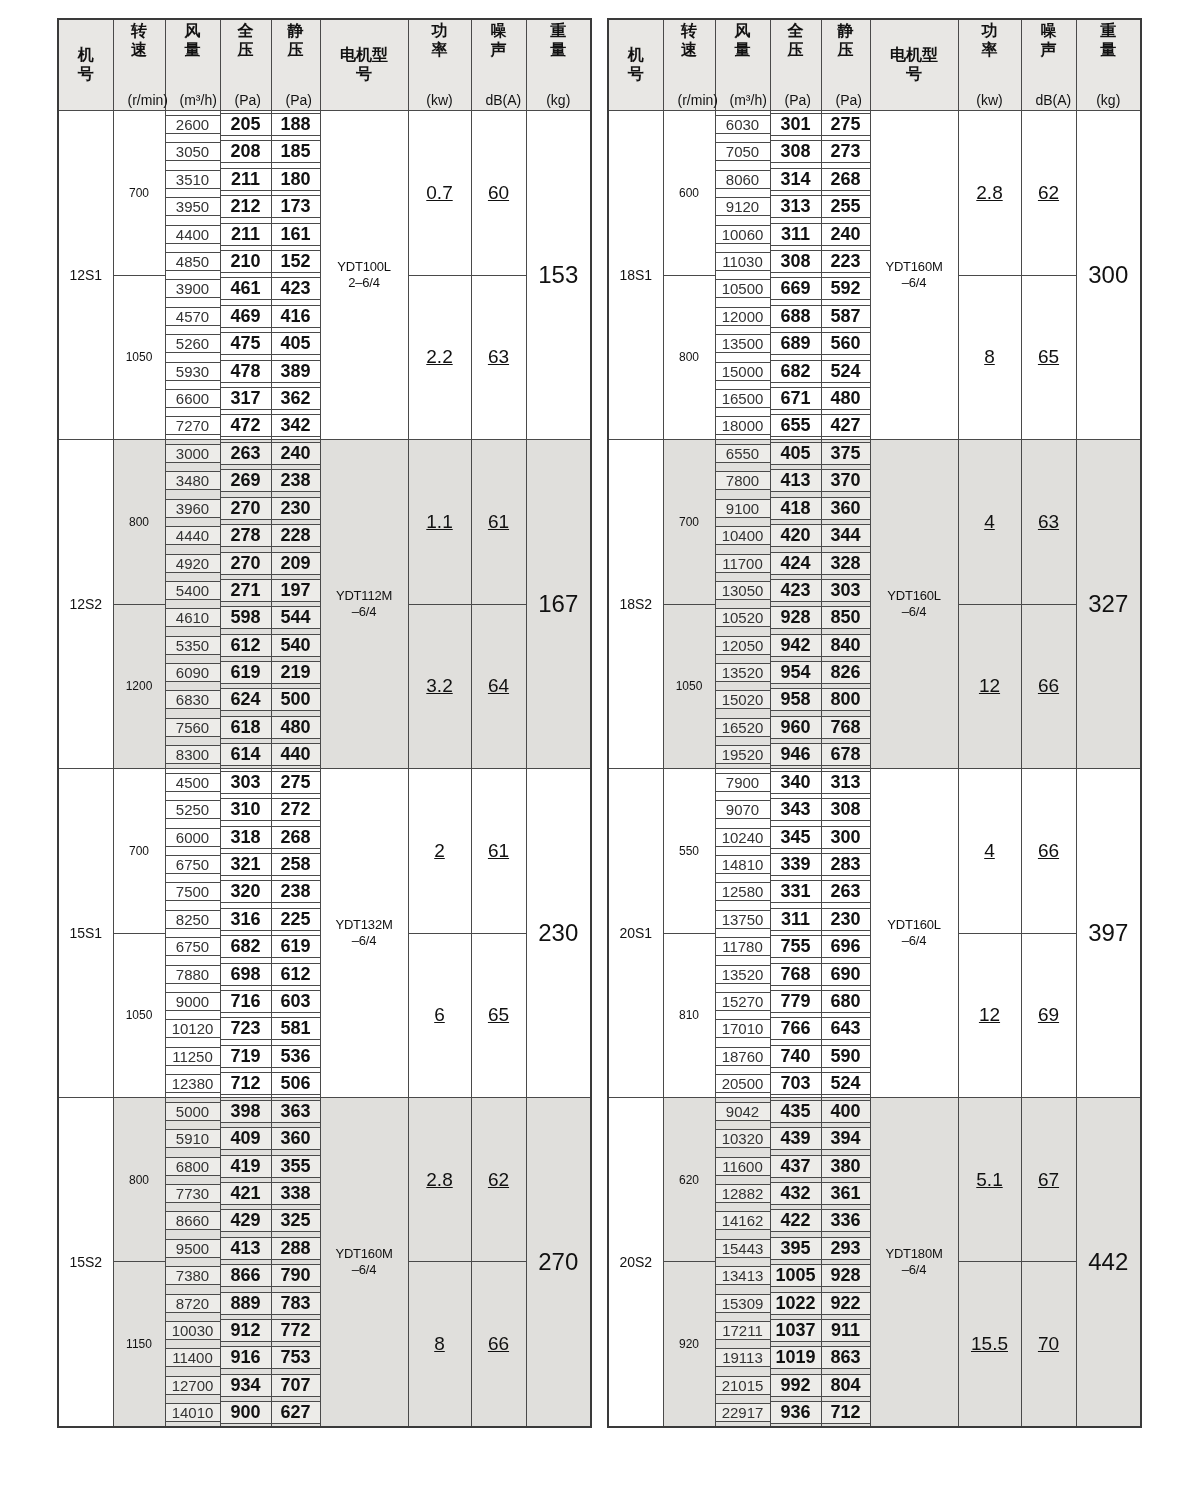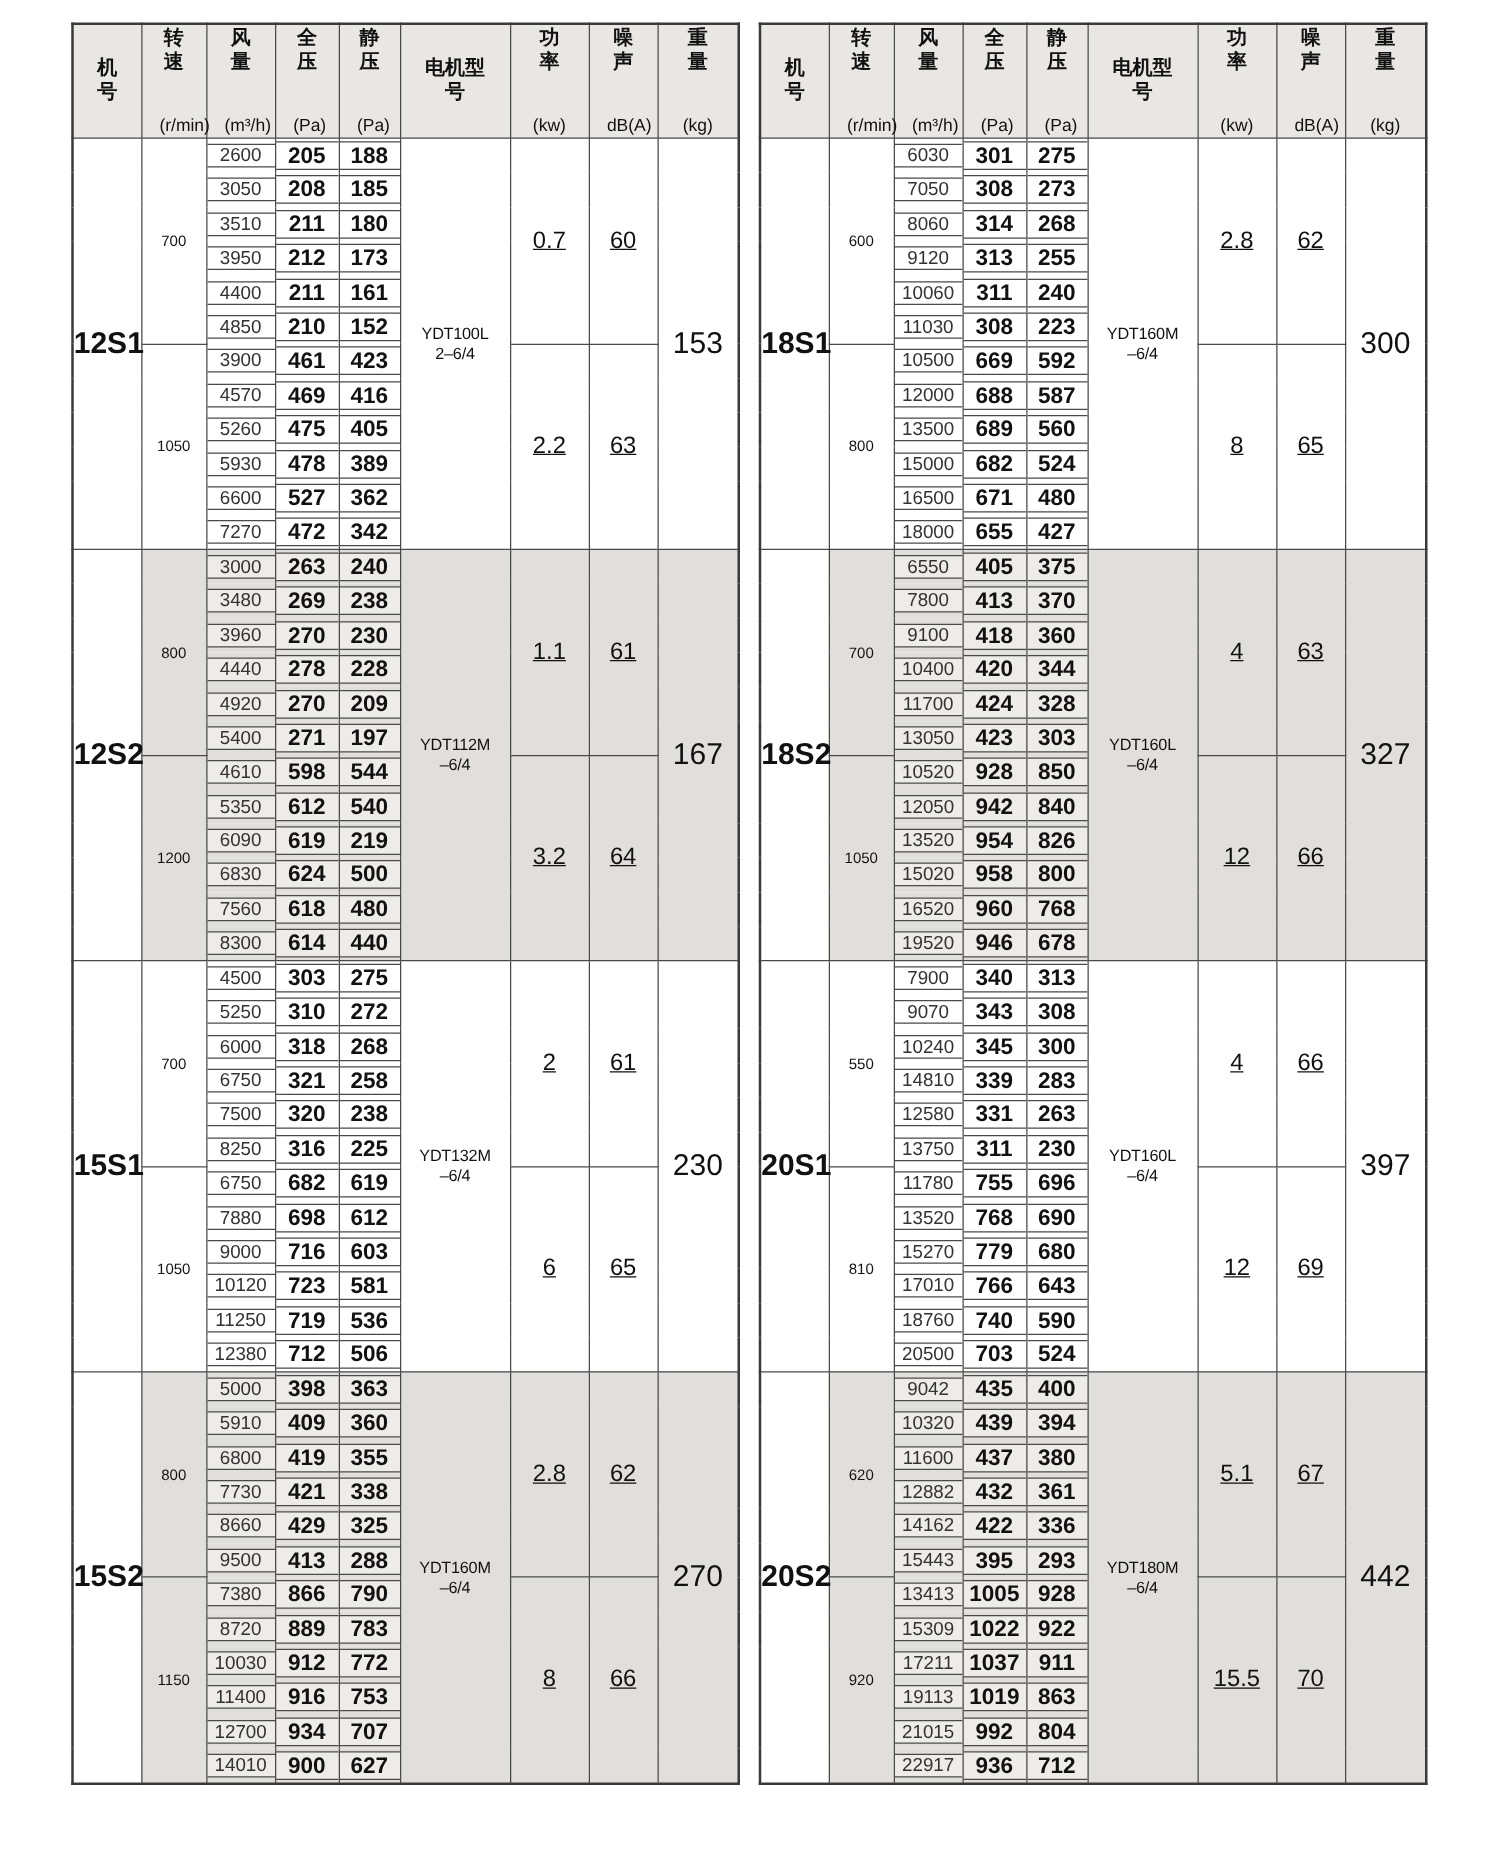--- a/index.html
+++ b/index.html
@@ -38,21 +38,21 @@
     height:68px;padding:2px 14px;text-align:center;vertical-align:middle;
   }
   .fan-table th .sub{display:block;font-weight:normal;font-size:14px;letter-spacing:0;margin-top:32px;}
   .fan-table td{
     border:1px solid var(--line);
     text-align:center;vertical-align:middle;
     padding:0;font-size:19px;
     background:#fff;
   }
   .fan-table tr{height:27.4px;}
-  td.model{font-size:24px;background:#fff !important;font-weight:bold;}
+  td.model{font-size:14px;background:#fff !important;}
   td.speed{font-size:12px;}
   td.motor{font-size:13px;line-height:1.25;letter-spacing:-0.2px;margin-left:28px;}
   td.power,td.noise{font-size:19px;text-decoration:underline;}
   td.weight{font-size:24px;}
   td.val{border-top:none;border-bottom:none;}
   td.val.cut{border-bottom:1px solid var(--line);}
   td.val .box{
     height:calc(100% - 4px);
     margin:2px 0;
     border-top:1px solid var(--line);
@@ -216,21 +216,21 @@
             </td>
             <td class="val press">
               <div class="box">389</div>
             </td>
           </tr>
           <tr>
             <td class="val flow">
               <div class="box">6600</div>
             </td>
             <td class="val press">
-              <div class="box">527</div>
+              <div class="box">317</div>
             </td>
             <td class="val press">
               <div class="box">362</div>
             </td>
           </tr>
           <tr>
             <td class="val flow cut">
               <div class="box">7270</div>
             </td>
             <td class="val press cut">

